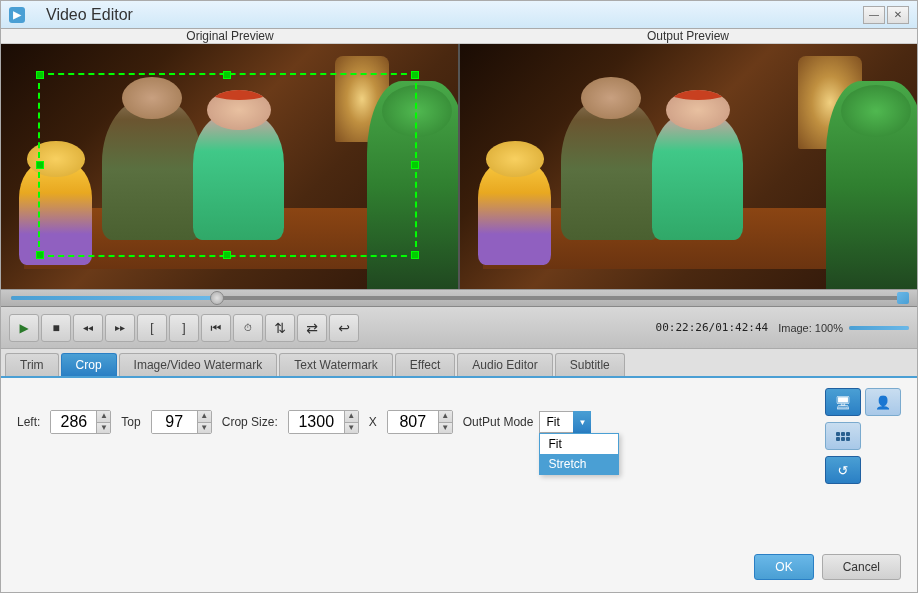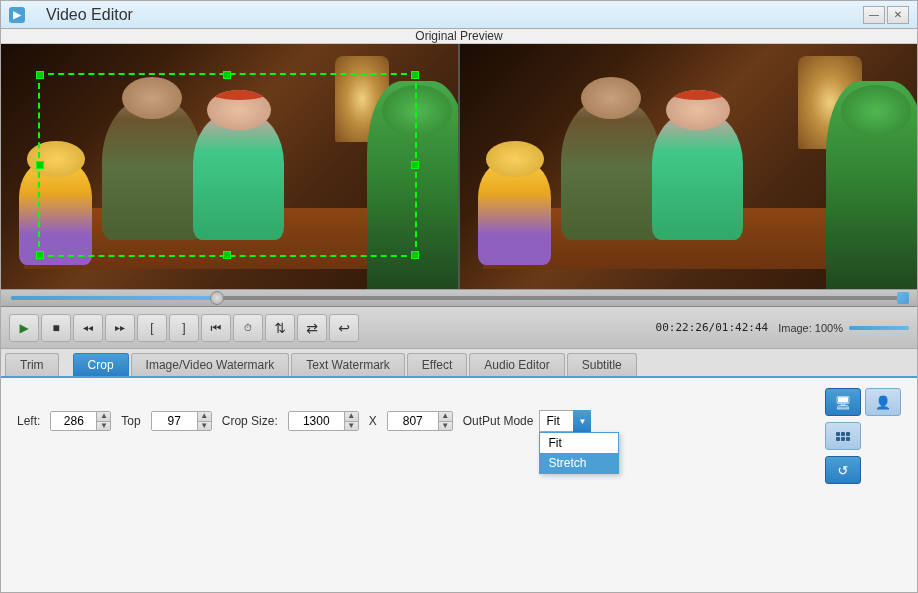--- a/index.html
+++ b/index.html
@@ -227,21 +227,20 @@
       border-radius: 3px 3px 0 0;
       cursor: pointer;
       font-size: 12px;
       color: #444;
       margin-right: 2px;
     }
     .tab.active {
       background: linear-gradient(to bottom, #4a9fd4, #2a7fc4);
       color: white;
       border-color: #2a7fc4;
-      margin-left: 12px;
     }
 
     .content-area {
       flex: 1;
       background: #f5f5f5;
       padding: 12px 16px;
       position: relative;
     }
 
     .crop-controls {
@@ -256,21 +255,21 @@
       align-items: stretch;
       border: 1px solid #aaa;
       border-radius: 2px;
       overflow: hidden;
       background: white;
     }
     .spinbox input {
       width: 45px;
       border: none;
       text-align: center;
-      font-size: 12px;
+      font-size: 16px;
       padding: 2px 4px;
       outline: none;
     }
     .spinbox-btns {
       display: flex;
       flex-direction: column;
       width: 14px;
       border-left: 1px solid #aaa;
     }
     .spinbox-btn {
@@ -412,20 +411,21 @@
         <span>—</span>
       </div>
       <div class="title-bar-btn close">
         <span>✕</span>
       </div>
     </div>
   </div>
 
   <div class="preview-labels-row">
     <div class="preview-label-item">Original Preview</div>
+    <div class="preview-label-item">Output Preview</div>
   </div>
 
   <div class="previews-container">
 
     <div class="preview-pane">
       <div class="preview-img">
         <div class="scene-bg">
 
           <div style="position:absolute;top:0;left:0;width:100%;height:100%;background:linear-gradient(135deg,#1a0c04 0%,#3a1e0a 25%,#6a3a18 45%,#4a2810 65%,#2a1408 100%);"></div>
 
@@ -617,14 +617,18 @@
           </div>
 
           <div class="dropdown-menu">
             <div class="dropdown-item">Fit</div>
             <div class="dropdown-item selected">Stretch</div>
           </div>
         </div>
       </div>
     </div>
 
+    <div class="bottom-buttons">
+      <button class="action-btn ok">OK</button>
+      <button class="action-btn cancel">Cancel</button>
+    </div>
   </div>
 </div>
 
 </body></html>

